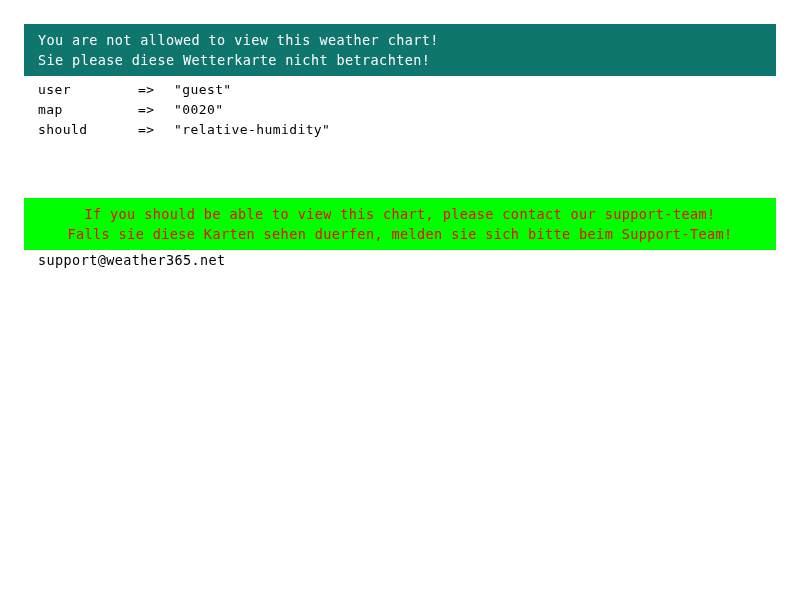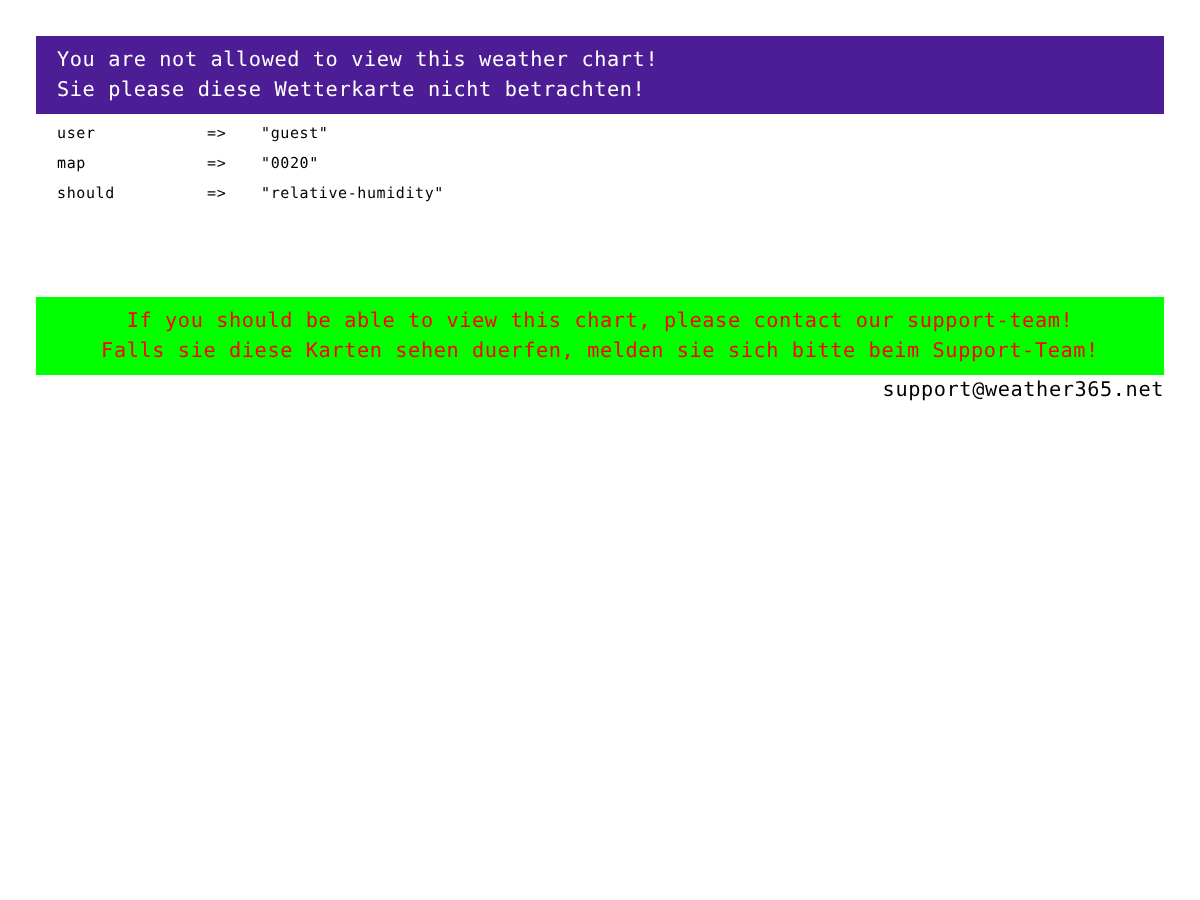--- a/index.html
+++ b/index.html
@@ -22,21 +22,21 @@
   }
   .banner {
     position: absolute;
     left: 24px;
     width: 752px;
     box-sizing: border-box;
     padding: 6px 14px;
   }
   .banner-error {
     top: 24px;
-    background: #4c1d95;
+    background: #0f766e;
     color: #ffffff;
   }
   .banner-ok {
     top: 198px;
     background: #00ff00;
     color: #ff0000;
     text-align: center;
   }
   .banner-line {
     font-size: 13.5px;
@@ -47,35 +47,35 @@
   .params {
     position: absolute;
     left: 38px;
     top: 80px;
     border-collapse: collapse;
   }
   .params td {
     padding: 0 0 0 0;
     height: 20px;
     line-height: 20px;
-    font-size: 10px;
+    font-size: 13px;
     letter-spacing: 0.4px;
     white-space: pre;
     vertical-align: top;
   }
   .params td.key { width: 100px; }
   .params td.arrow { width: 36px; }
   .params td.val { }
   .footer {
     position: absolute;
     left: 38px;
     top: 250px;
     width: 738px;
     display: flex;
-    justify-content: flex-end;
+    justify-content: space-between;
     font-size: 13.5px;
     line-height: 20px;
     letter-spacing: 0.4px;
     white-space: pre;
   }
 </style>
 </head>
 <body>
 
 <div class="page">

